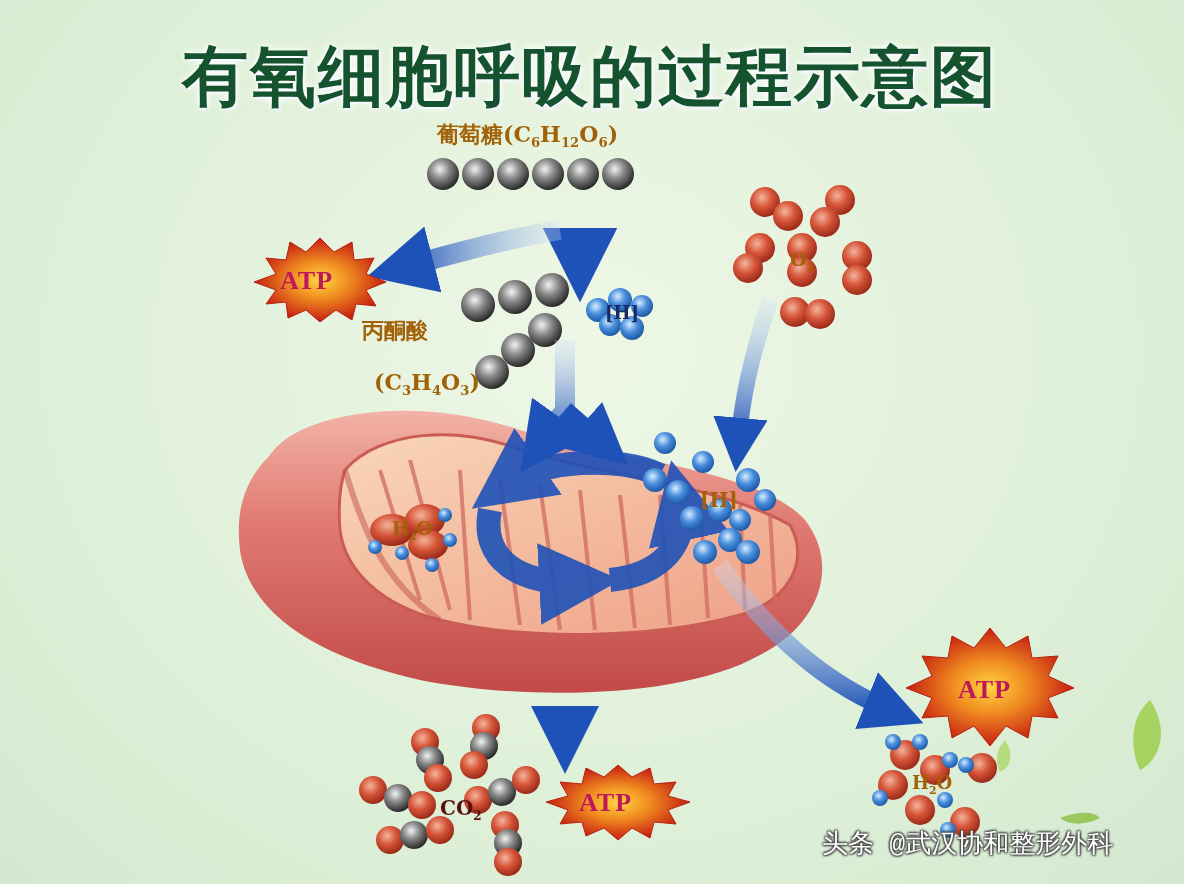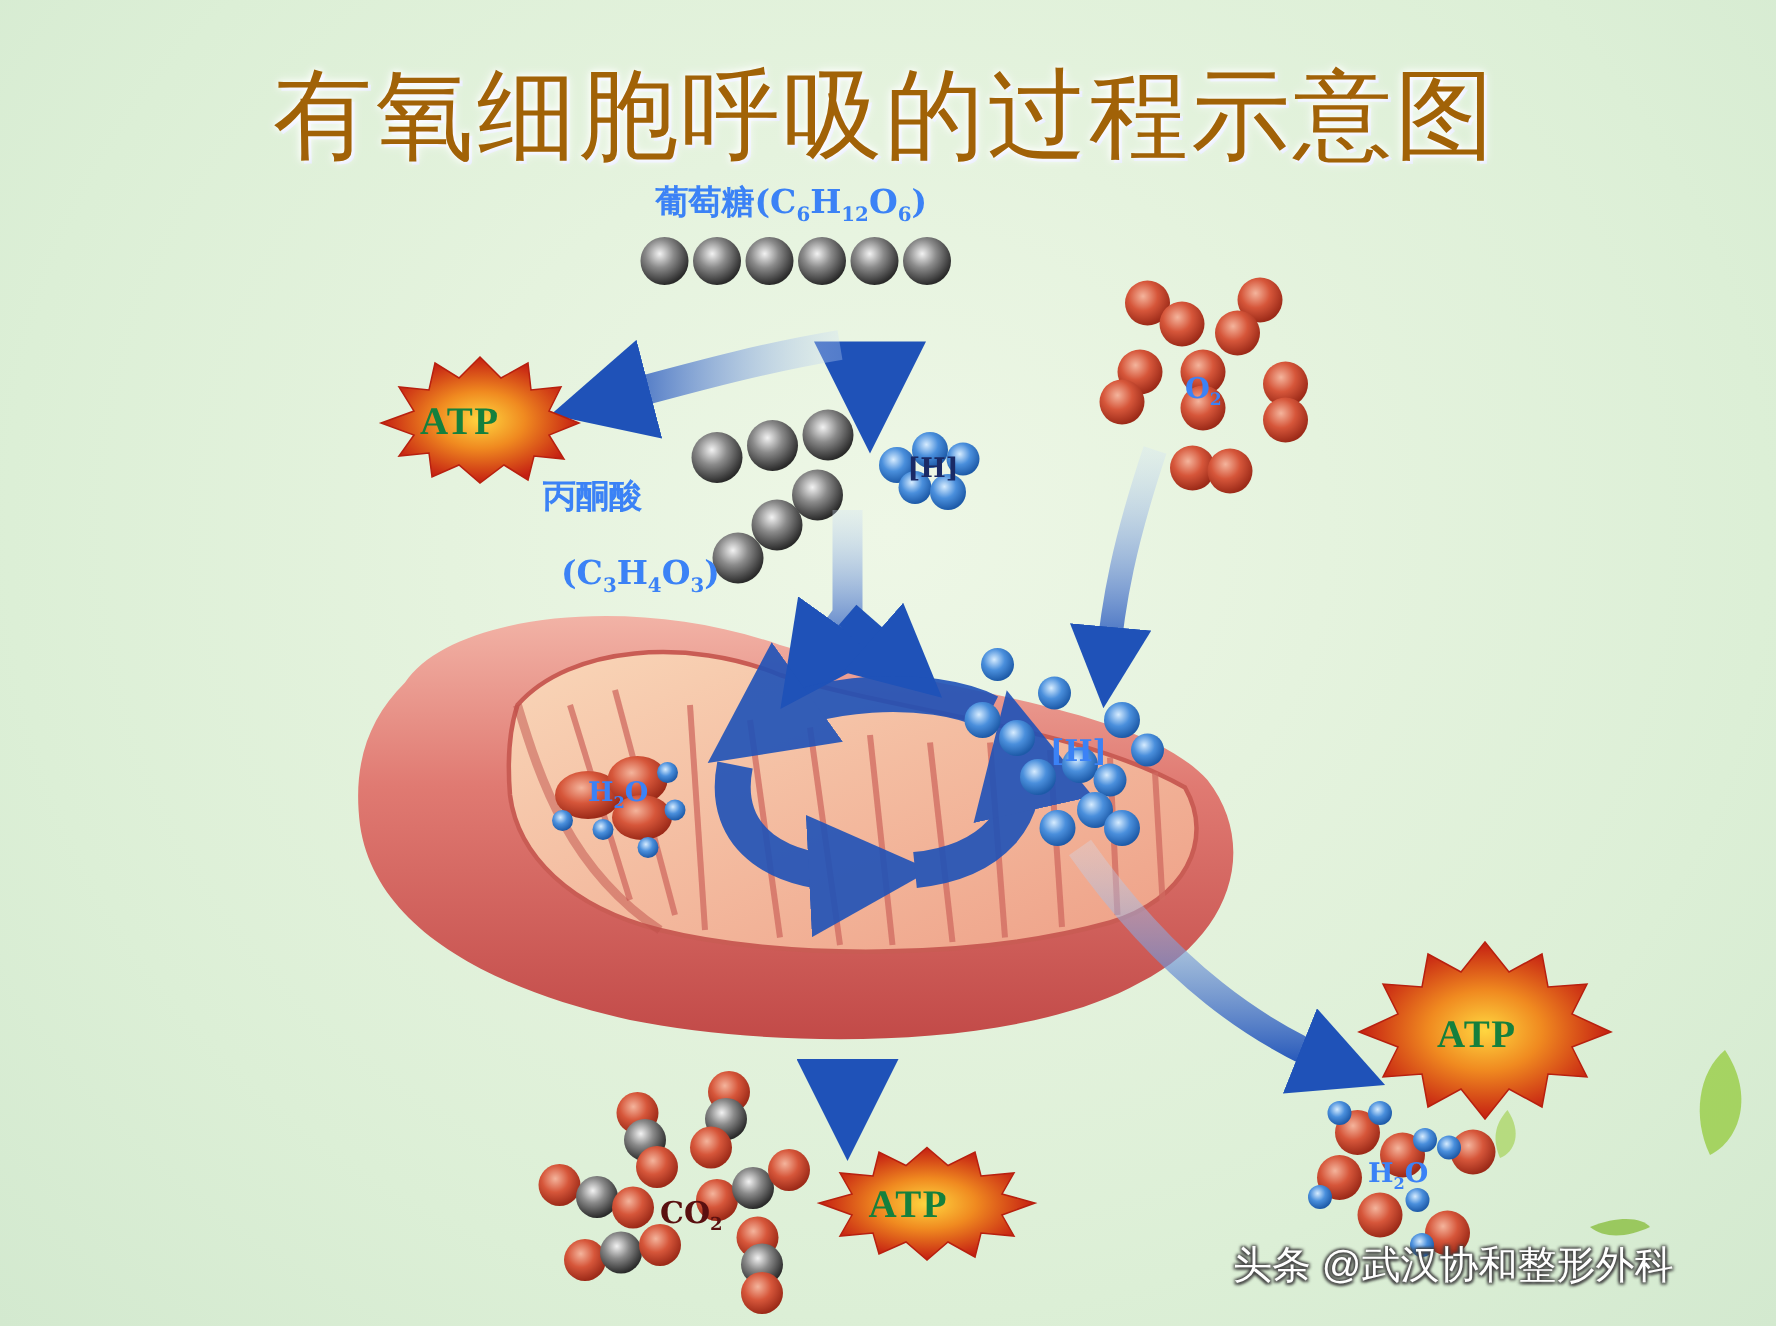--- a/index.html
+++ b/index.html
@@ -3,36 +3,36 @@
   <meta charset="utf-8">
   <style>
     html, body { margin: 0; padding: 0; }
     body {
       width: 1184px; height: 884px; overflow: hidden; position: relative;
       background: radial-gradient(ellipse at 50% 40%, #eef7e6 0%, #dcefd6 70%, #d3e9cf 100%);
       font-family: "DejaVu Serif", serif;
     }
     .title {
       position: absolute; left: 150px; top: 32px; width: 880px; text-align: center;
-      font-family: "DejaVu Sans", sans-serif; font-weight: normal; font-size: 66px;
-      color: #a16207; letter-spacing: 2px;
+      font-family: "DejaVu Sans", sans-serif; font-weight: bold; font-size: 66px;
+      color: #14532d; letter-spacing: 2px;
       text-shadow: 0 0 4px #fff, 0 0 8px #fff, 2px 2px 0 #e8ecff;
     }
     .label {
-      position: absolute; color: #3b82f6; font-family: "DejaVu Serif", serif;
+      position: absolute; color: #a16207; font-family: "DejaVu Serif", serif;
       font-weight: bold; white-space: nowrap;
     }
     .label sub { font-size: 60%; }
     svg.diagram { position: absolute; left: 0; top: 0; }
     .atp-text {
       position: absolute; font-family: "Liberation Serif", serif; font-weight: bold;
-      color: #15803d; font-size: 26px; letter-spacing: 1px;
+      color: #be185d; font-size: 26px; letter-spacing: 1px;
     }
     .watermark {
-      position: absolute; left: 822px; top: 826px; font-family: Liberation Sans, sans-serif;
+      position: absolute; left: 822px; top: 826px; font-family: Liberation Mono, monospace;
       font-size: 26px; color: #fff;
       text-shadow: 1px 1px 2px #444, -1px -1px 2px #444, 1px -1px 2px #444, -1px 1px 2px #444;
     }
   </style>
 </head>
 <body>
 
 <div class="title">有氧细胞呼吸的过程示意图</div>
 
 <svg class="diagram" width="1184" height="884" viewBox="0 0 1184 884">

